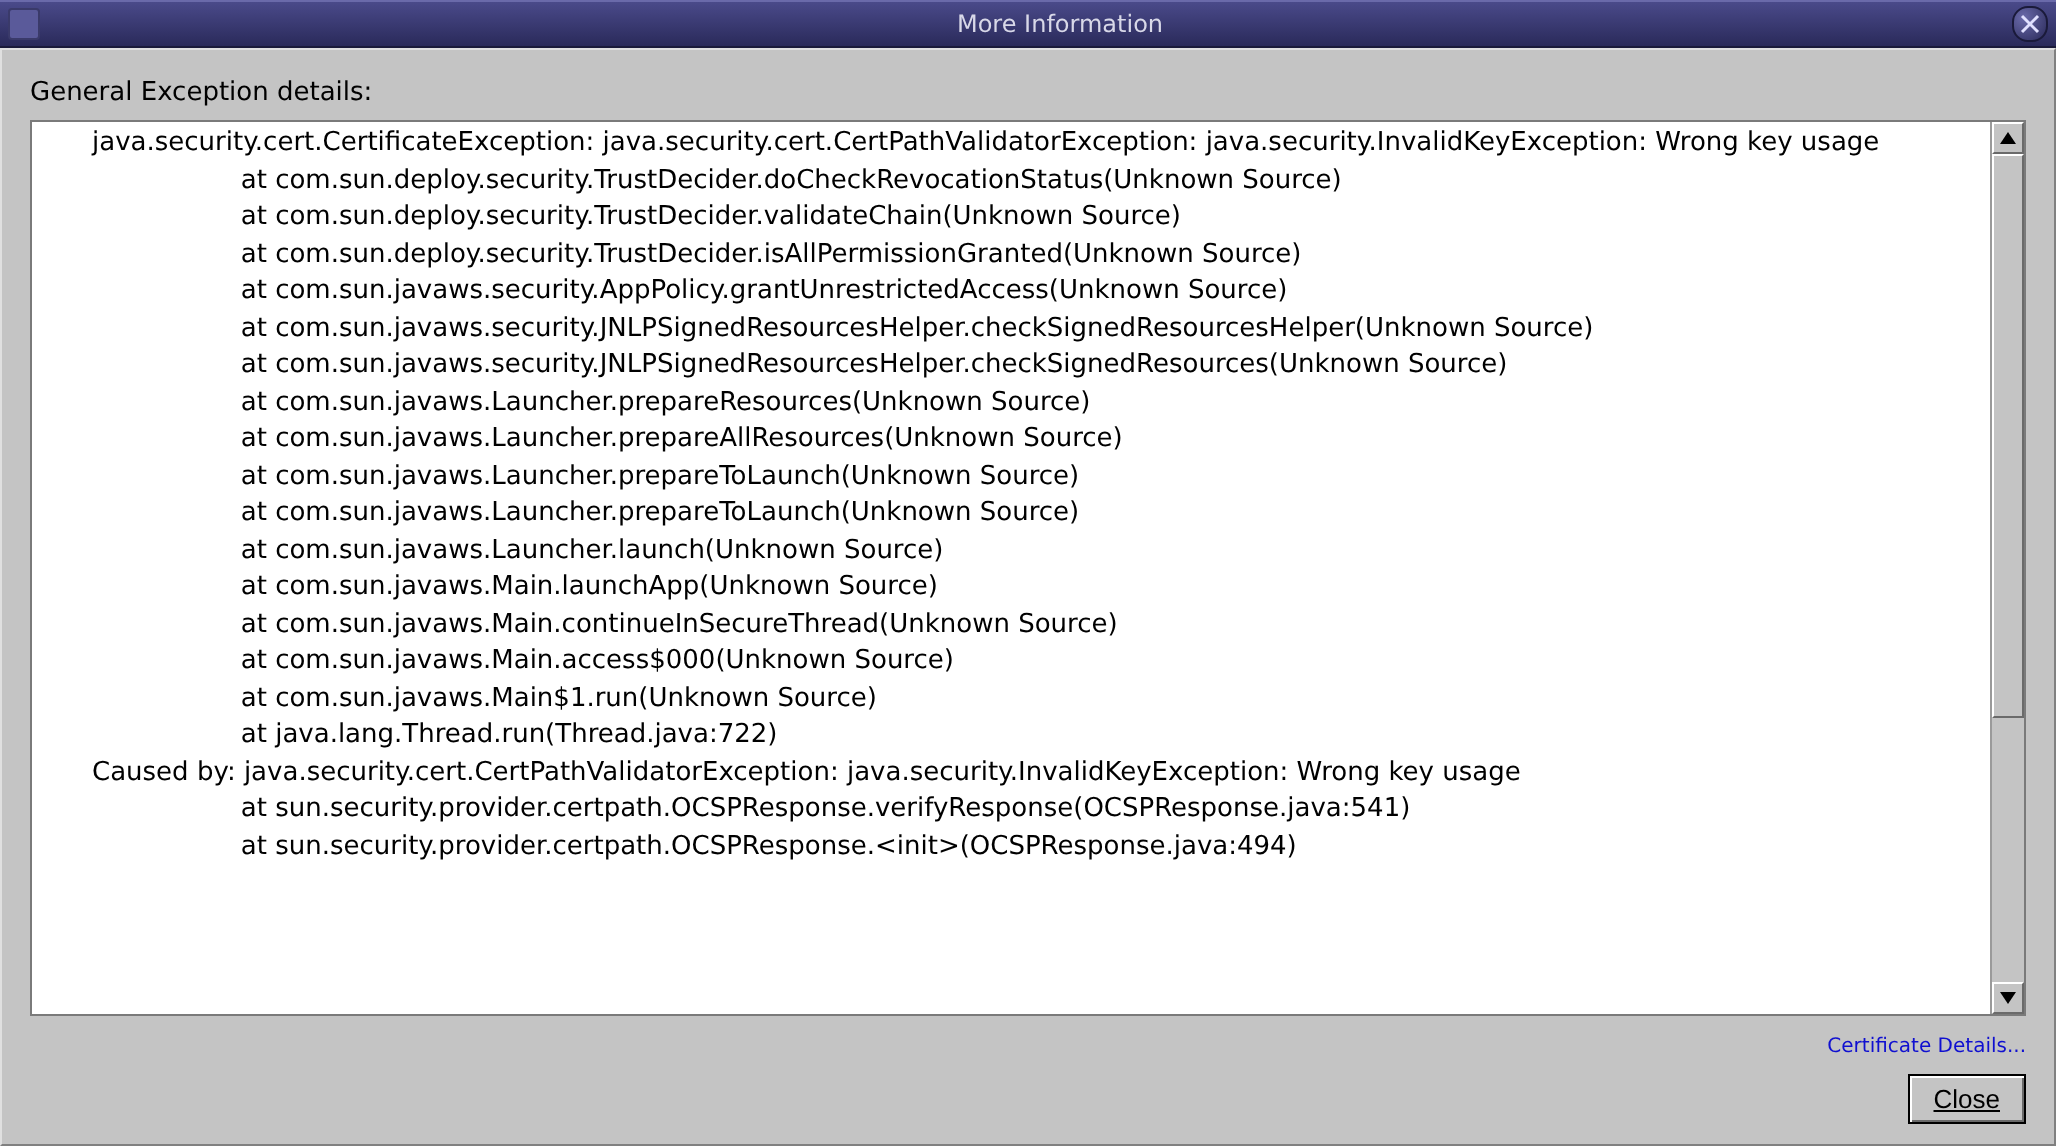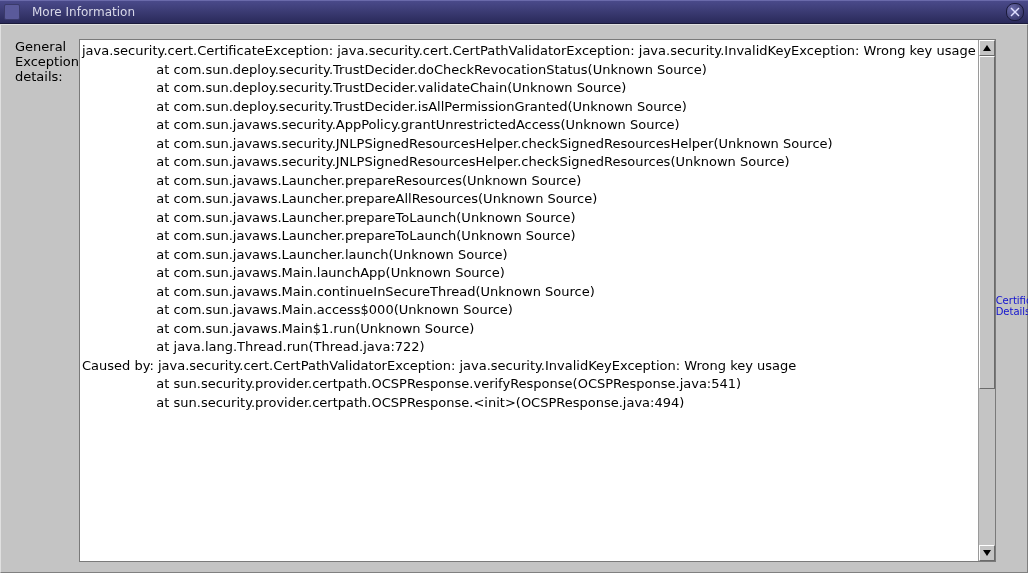--- a/index.html
+++ b/index.html
@@ -41,21 +41,21 @@
     height: 14px;
     margin-right: 4px;
     background: #5a5a9a;
     border: 1px solid #3a3a6a;
     border-radius: 2px;
   }
   .titlebar-title {
     position: absolute;
     left: 0;
     right: 0;
-    text-align: left;
+    text-align: center;
     pointer-events: none;
     margin-left: 32px;
   }
   .titlebar-right {
     margin-left: auto;
     display: flex;
     align-items: center;
     padding-right: 4px;
   }
   .close-x {
@@ -72,34 +72,35 @@
   .close-x svg { display: block; }
   .content {
     flex: 1;
     background: #c4c4c4;
     border: 1px solid #808080;
     border-top: 1px solid #e0e0e0;
     border-left: 1px solid #e0e0e0;
     margin: 0;
     padding: 14px 14px 10px 14px;
     display: flex;
-    flex-direction: row;
+    flex-direction: column;
     box-sizing: border-box;
   }
   .section-label {
     font-size: 13px;
     color: #000;
     margin-bottom: 6px;
   }
   .scroll-wrap {
     flex: 1;
     display: flex;
     border: 1px solid #7a7a7a;
     background: #fff;
     min-height: 0;
+    padding-left: 28px;
   }
   .text-pane {
     flex: 1;
     overflow: hidden;
     white-space: pre;
     font-size: 13px;
     line-height: 18.5px;
     color: #000;
     padding: 2px 2px;
   }

